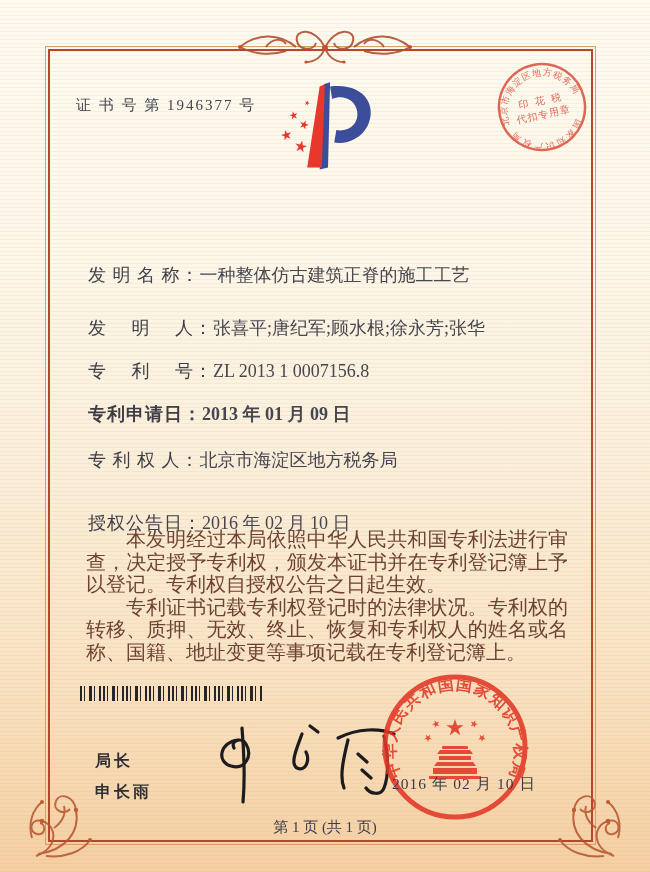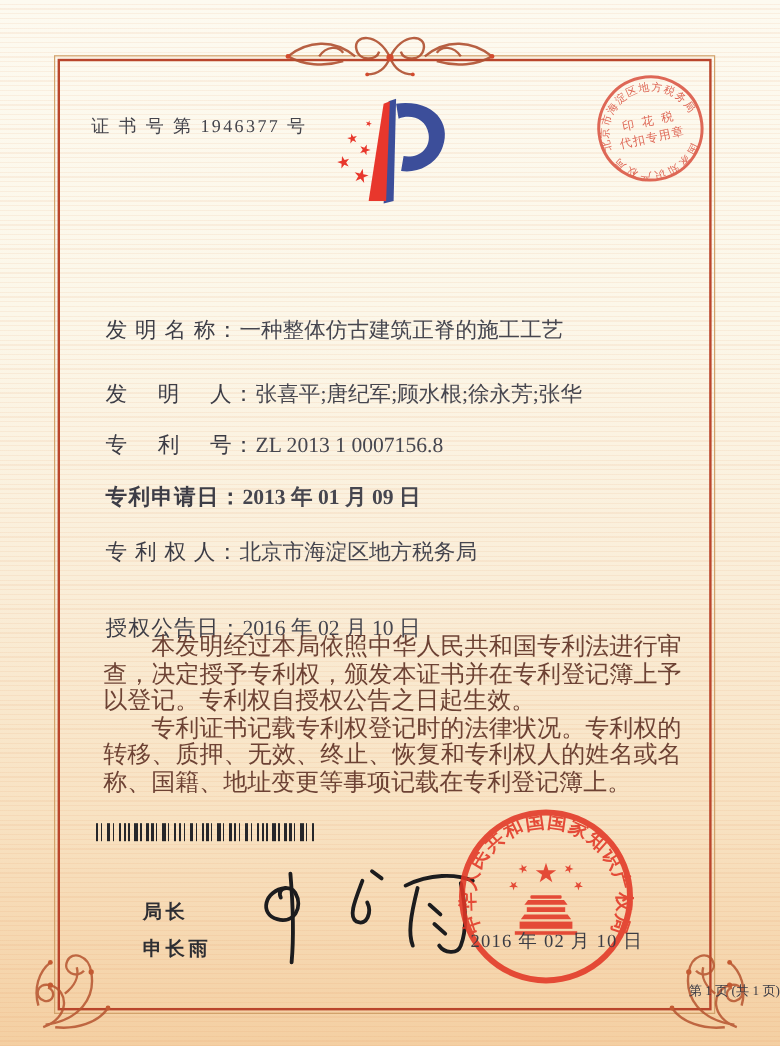--- a/index.html
+++ b/index.html
@@ -41,28 +41,28 @@
 
   .barcode { position:absolute; left:80px; top:686px; width:182px; height:15px;
     background:repeating-linear-gradient(90deg,
       #26262a 0 2px, transparent 2px 4px,
       #26262a 4px 5px, transparent 5px 9px,
       #26262a 9px 12px, transparent 12px 14px,
       #26262a 14px 15px, transparent 15px 19px,
       #26262a 19px 21px, transparent 21px 23px); }
 
   .director { position:absolute; left:95px; top:745px; font-family:"Liberation Sans","DejaVu Sans",sans-serif;
-    font-size:16px; color:#2e2e33; letter-spacing:3px; line-height:31px; font-weight:bold;margin-left:24px; }
+    font-size:16px; color:#2e2e33; letter-spacing:3px; line-height:31px; font-weight:bold; }
 
   .signature { position:absolute; left:198px; top:712px; width:205px; height:95px; }
 
   .seal { position:absolute; left:380px; top:672px; width:150px; height:150px; opacity:.88; }
   .seal-date { position:absolute; left:392px; top:774px; font-size:15.5px; color:#3c3c44; letter-spacing:1px; }
 
-  .footer { position:absolute; left:0; right:0; top:818px; text-align:right; font-size:11px; color:#3d3d46; }
+  .footer { position:absolute; left:0; right:0; top:818px; text-align:center; font-size:15px; color:#3d3d46; }
 
   .ornament-top { position:absolute; left:226px; top:20px; width:198px; height:52px; }
   .ornament-bl { position:absolute; left:24px; top:768px; width:76px; height:92px; }
   .ornament-br { position:absolute; left:550px; top:768px; width:76px; height:92px; transform:scaleX(-1); }
 </style>
 </head>
 <body>
 
 <div class="page">
 

